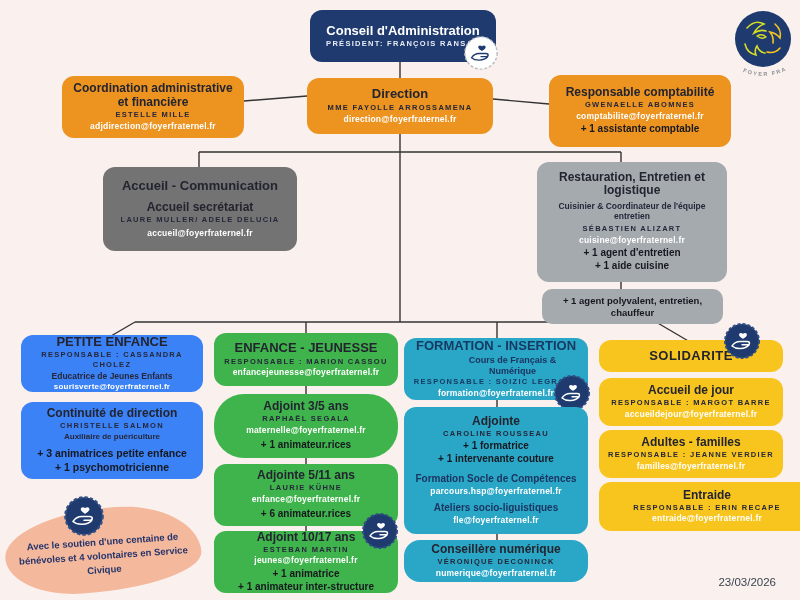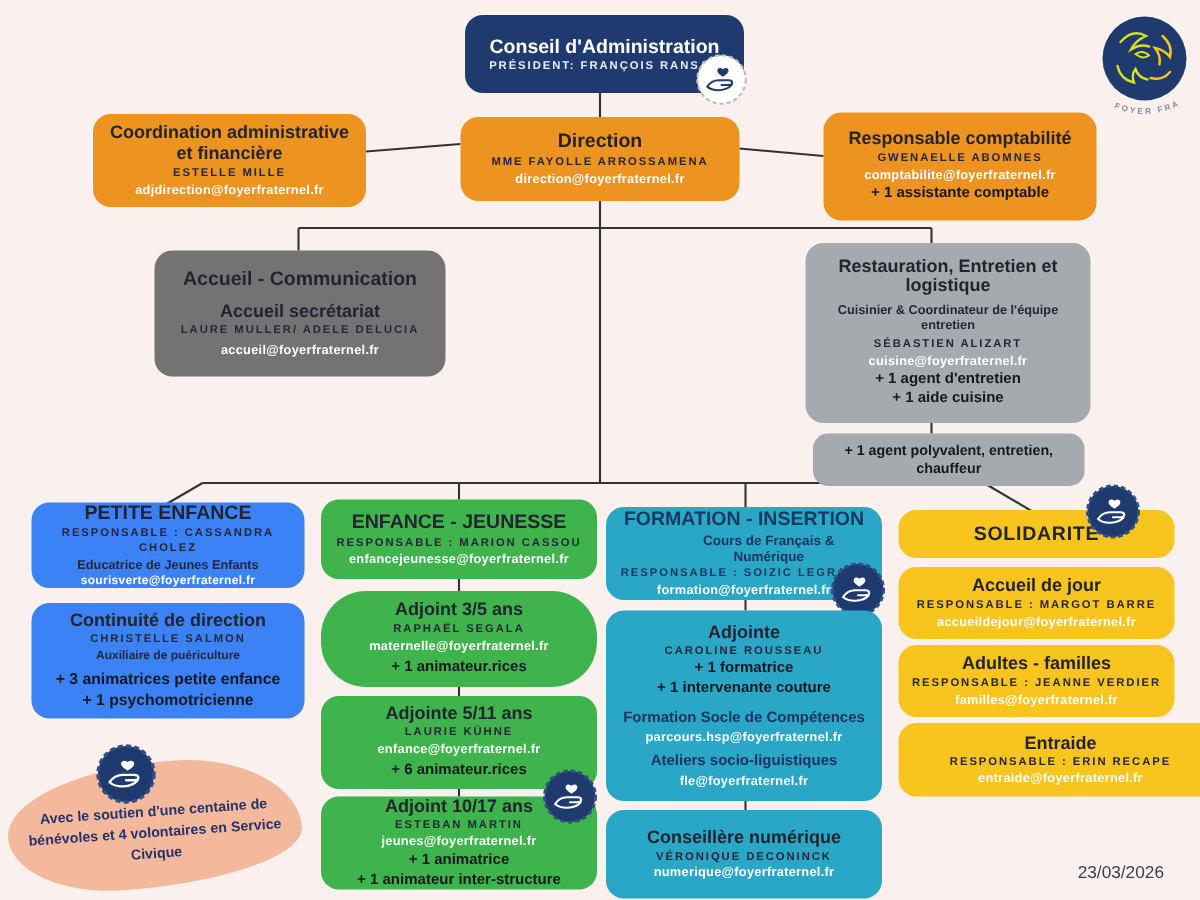--- a/index.html
+++ b/index.html
@@ -176,21 +176,21 @@
     <div class="t-title-sm">Adjointe</div>
     <div class="t-caps">CAROLINE ROUSSEAU</div>
     <div class="t-plus">+ 1 formatrice</div>
     <div class="t-plus">+ 1 intervenante couture</div>
     <div class="t-sec mt6">Formation Socle de Compétences</div>
     <div class="t-email">parcours.hsp@foyerfraternel.fr</div>
     <div class="t-sec mt4">Ateliers socio-liguistiques</div>
     <div class="t-email">fle@foyerfraternel.fr</div>
   </div>
 
-  <div class="node teal" style="left:404px;top:540px;width:184px;height:59px;">
+  <div class="node teal" style="left:404px;top:540px;width:184px;height:42px;border-radius:16px;">
     <div class="t-title-sm">Conseillère numérique</div>
     <div class="t-caps">VÉRONIQUE DECONINCK</div>
     <div class="t-email">numerique@foyerfraternel.fr</div>
   </div>
 
   <div class="node yellow" style="left:599px;top:340px;width:184px;height:32px;">
     <div class="t-title" style="letter-spacing:.5px;">SOLIDARITÉ</div>
   </div>
   <svg class="badge" style="left:722px;top:321px;" width="40" height="40" viewBox="0 0 40 40">
     <circle cx="20" cy="20" r="17" fill="#1E3A6E" stroke="#314E85" stroke-width="2" stroke-dasharray="3 2"></circle>

